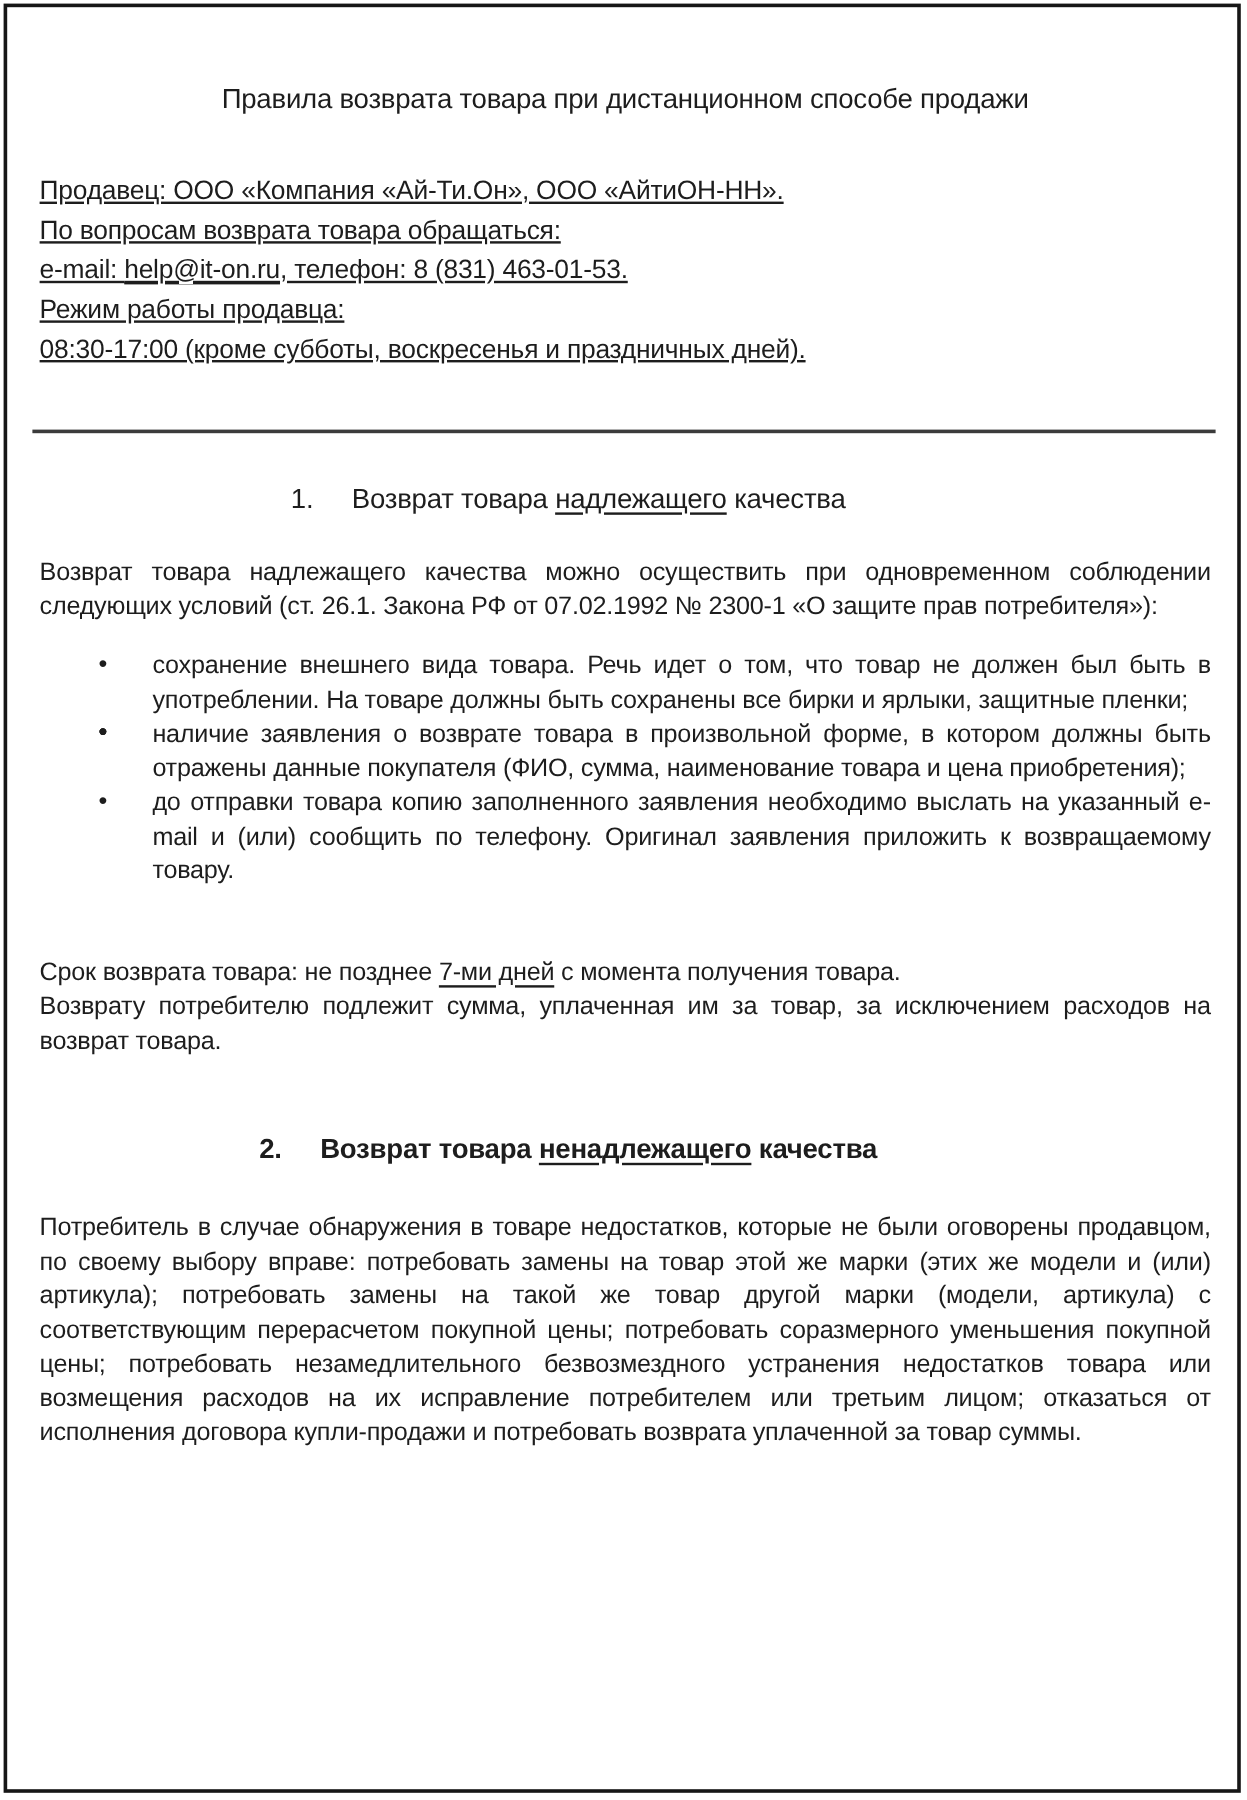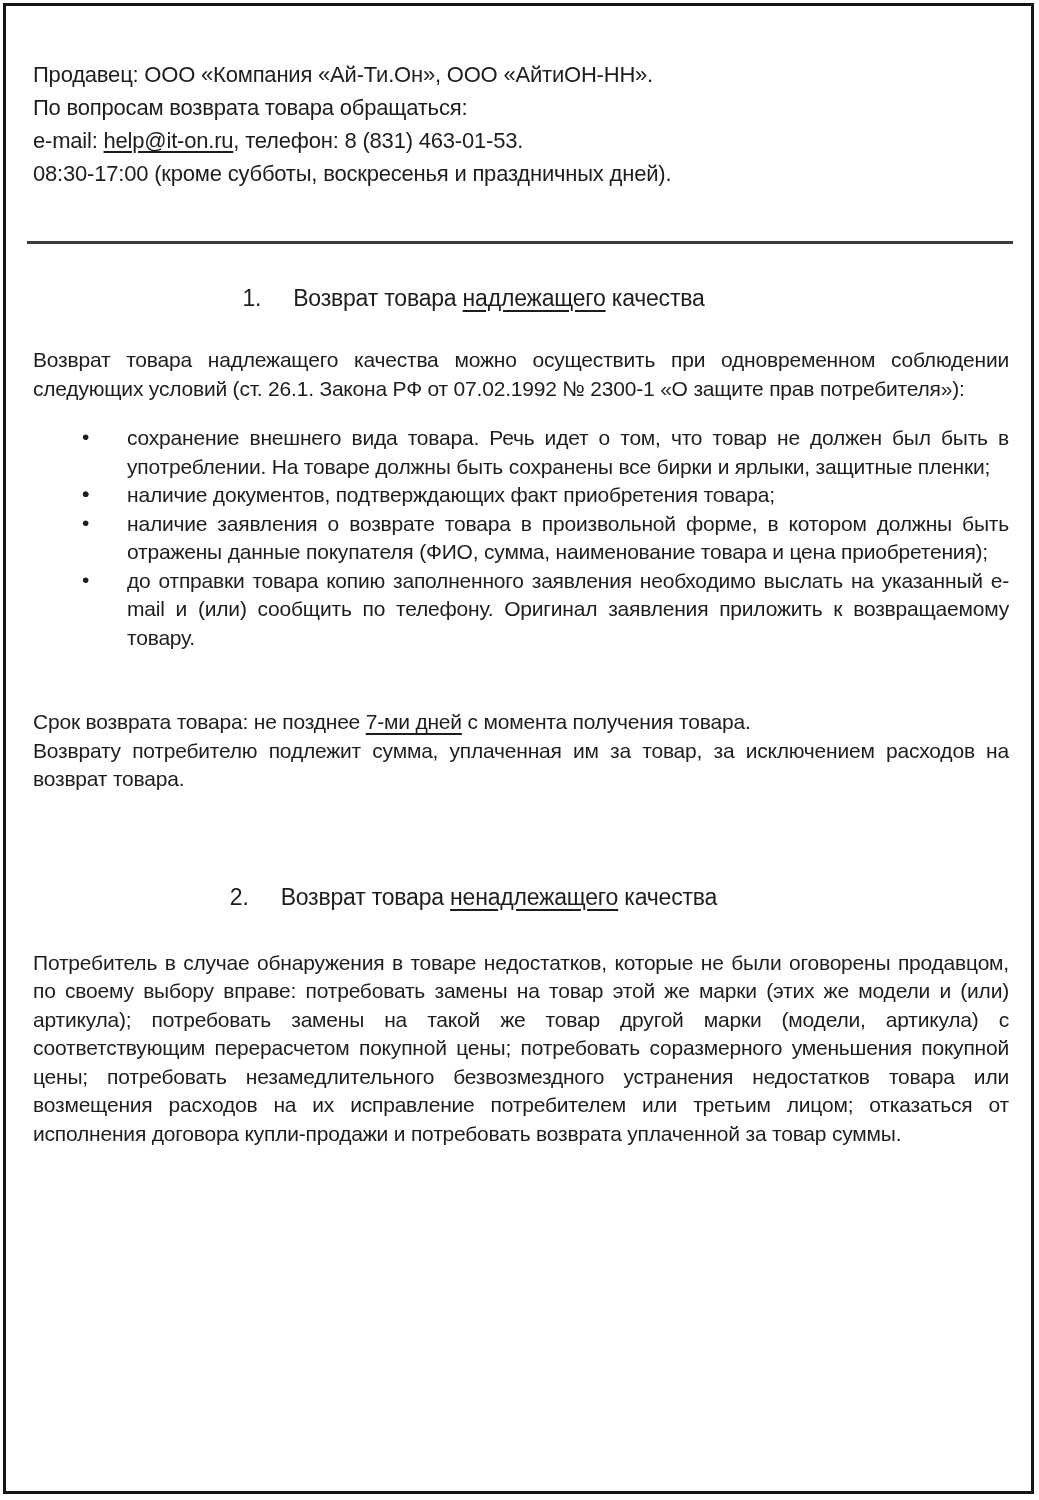--- a/index.html
+++ b/index.html
@@ -30,25 +30,26 @@
     padding: 0 30px 0 33px;
   }
   .doc-title {
     margin: 69px 0 0 0;
     text-align: center;
     font-size: 23px;
     font-weight: normal;
     letter-spacing: -0.2px;
   }
   .info-block {
-    margin-top: 58px;
+    margin-top: 46px;
     font-size: 22px;
     line-height: 33px;
     text-align: justify;
     letter-spacing: -0.2px;
+    text-decoration: underline;
   }
   .info-block p { margin: 0; }
   .email-link {
     color: inherit;
     text-decoration: underline;
     text-underline-offset: 3px;
     cursor: pointer;
   }
   .divider {
     border: none;
@@ -91,49 +92,51 @@
     margin: 0;
   }
   .bullet-dot {
     position: absolute;
     left: 49px;
     top: -1px;
     font-size: 21px;
   }
   .deadline-para { margin-top: 56px; }
   .refund-para  { margin-top: 0; }
-  .sec-heading.second { margin-top: 90px; }
+  .sec-heading.second { margin-top: 62px; font-weight: bold; }
   .final-para { margin-top: 38px; }
   b, strong { font-weight: normal; }
 </style>
 </head>
 <body>
 
 <div class="page-frame"></div>
 
 <div class="content">
 
+  <h1 class="doc-title">Правила возврата товара при дистанционном способе продажи</h1>
 
   <div class="info-block">
     <p>Продавец: ООО «Компания «Ай-Ти.Он»,  ООО «АйтиОН-НН».</p>
     <p>По вопросам возврата товара обращаться:</p>
     <p><span>e-mail: </span><a class="email-link">help@it-on.ru</a><span>, телефон: 8 (831) 463-01-53.</span></p>
+    <p>Режим работы продавца:</p>
     <p>08:30-17:00 (кроме субботы, воскресенья и праздничных дней).</p>
   </div>
 
   <hr class="divider">
 
   <h2 class="sec-heading"><span class="num">1.</span><span>Возврат товара </span><span class="u">надлежащего</span><span> качества</span></h2>
 
   <p class="para">Возврат товара надлежащего качества можно осуществить при одновременном соблюдении следующих условий (ст. 26.1. Закона РФ от 07.02.1992 № 2300-1 «О защите прав потребителя»):</p>
 
   <ul class="bullets">
     <li><span class="bullet-dot">•</span><span>сохранение внешнего вида товара. Речь идет о том, что товар не должен был быть в употреблении. На товаре должны быть сохранены все бирки и ярлыки, защитные пленки;</span></li>
     <li><span class="bullet-dot">•</span></li>
-    <li><span class="bullet-dot">•</span><span>наличие документов, подтверждающих факт приобретения товара;</span></li>
+    <li><span class="bullet-dot">•</span></li>
     <li><span class="bullet-dot">•</span><span>наличие заявления о возврате товара в произвольной форме, в котором должны быть отражены данные покупателя (ФИО, сумма, наименование товара и цена приобретения);</span></li>
     <li><span class="bullet-dot">•</span><span>до отправки товара копию заполненного заявления необходимо выслать на указанный e-mail и (или) сообщить по телефону.  Оригинал заявления приложить к возвращаемому товару.</span></li>
   </ul>
 
   <p class="para deadline-para"><strong>Срок возврата товара:</strong><span> не позднее </span><strong class="u">7-ми дней</strong><span> с момента получения товара.</span></p>
 
   <p class="para refund-para">Возврату потребителю подлежит сумма, уплаченная им за товар, за исключением расходов на возврат товара.</p>
 
   <h2 class="sec-heading second"><span class="num">2.</span><span>Возврат товара </span><span class="u">ненадлежащего</span><span> качества</span></h2>
 

